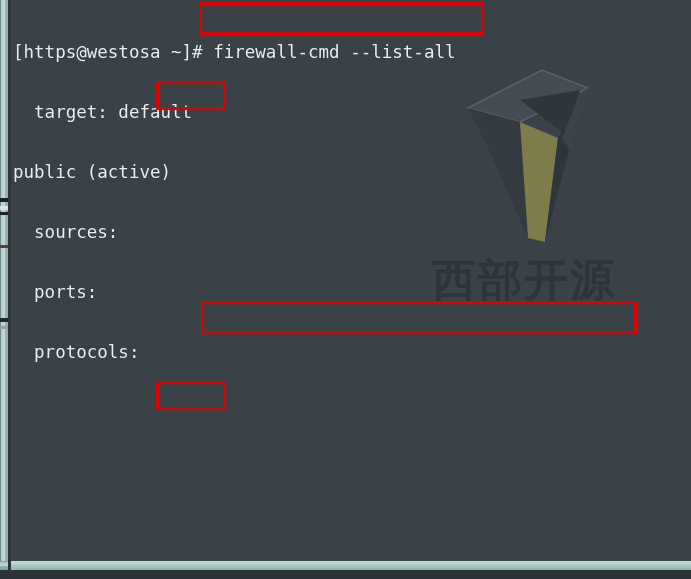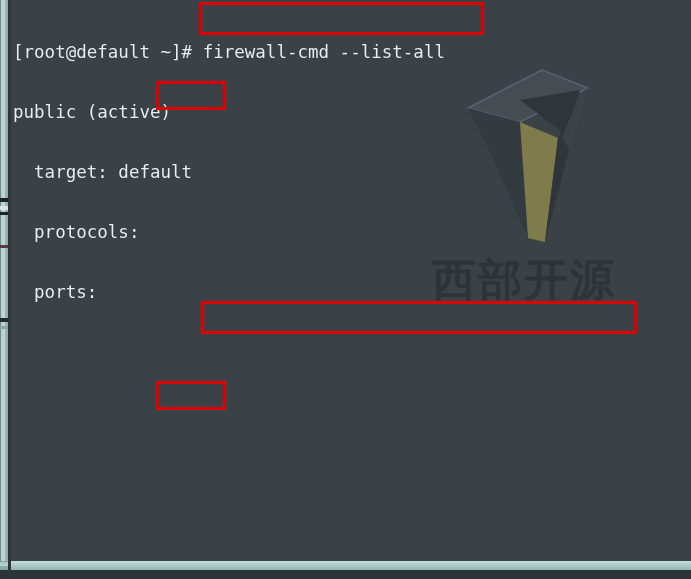--- a/index.html
+++ b/index.html
@@ -147,25 +147,26 @@
 
         <polygon points="108,78 138,28 132,40 95,182" fill="#2f363b"></polygon>
 
         <polygon points="130,34 138,28 120,90 112,78" fill="#3c444a"></polygon>
       </svg>
     </div>
     <div class="wm-text">西部开源</div>
   </div>
 
   <div class="term">
-    <div class="line">[root@default ~]# firewall-cmd --list-all</div>
+    <div class="line">[https@westosa ~]# firewall-cmd --list-all</div>
+    <div class="line">  target: default</div>
     <div class="line">public (active)</div>
-    <div class="line">  target: default</div>
+    <div class="line">  sources:</div>
+    <div class="line">  ports:</div>
     <div class="line">  protocols:</div>
-    <div class="line">  ports:</div>
     
     
     
     
     
     
     
     
     
     

